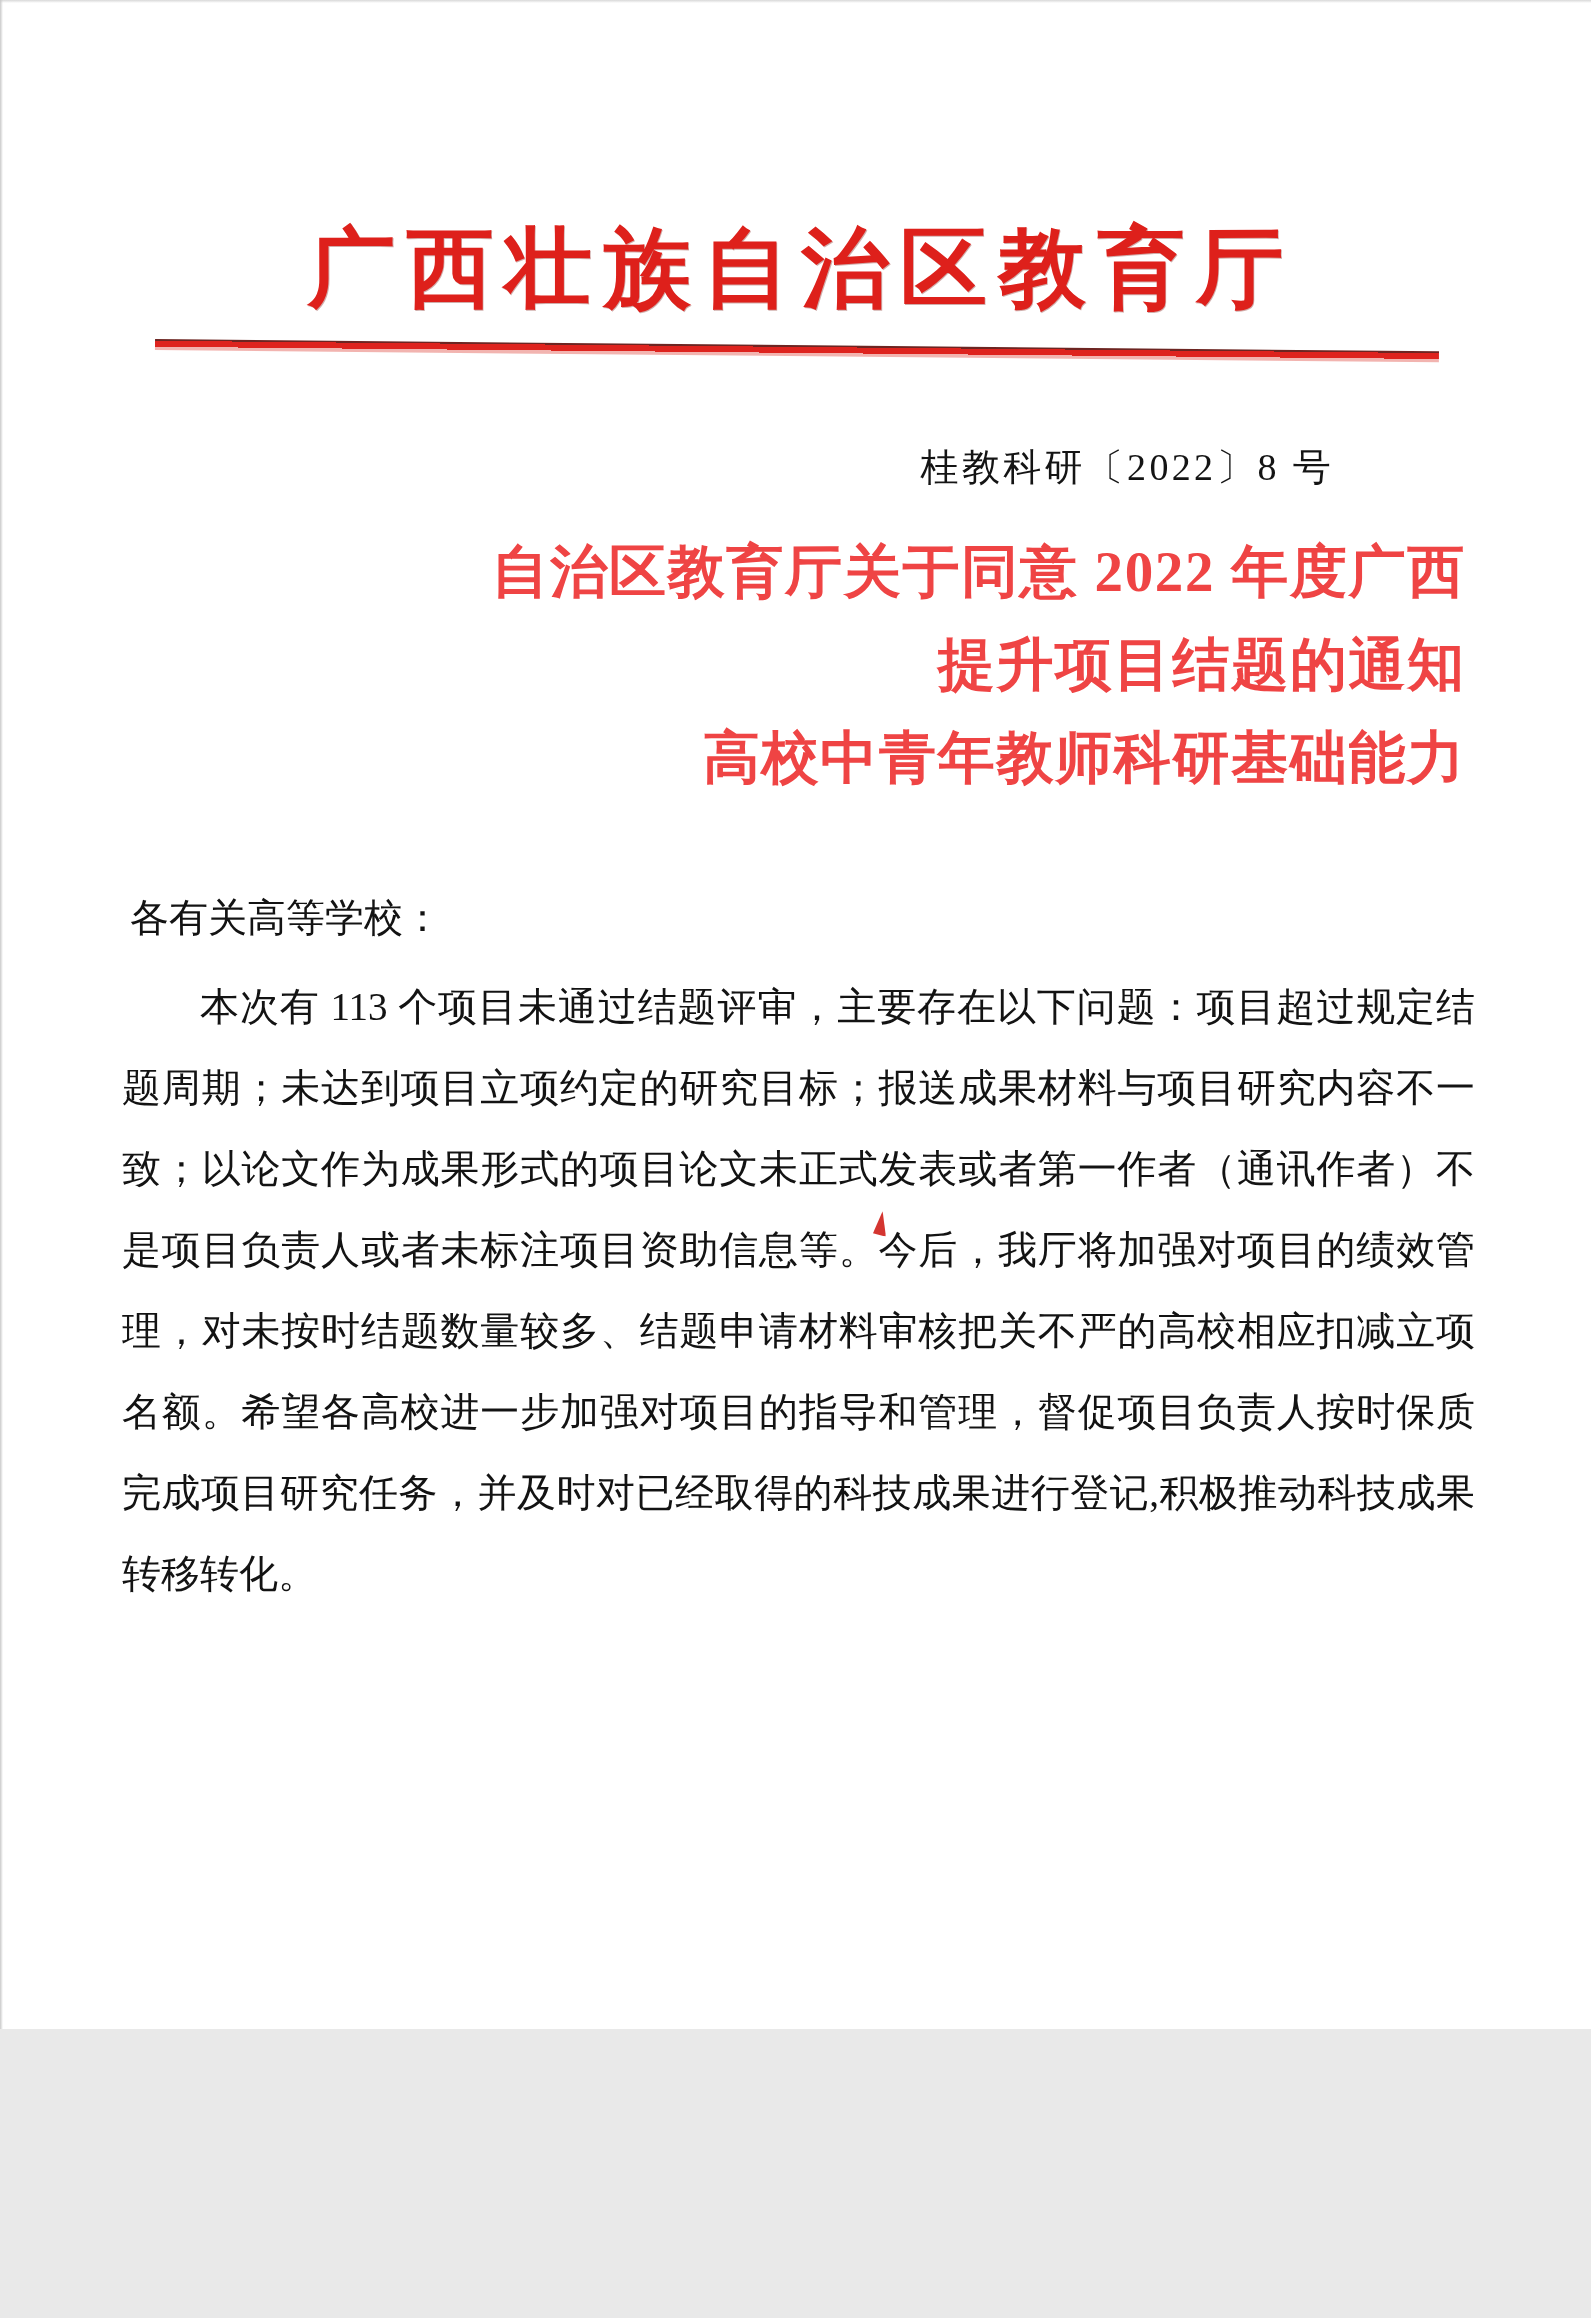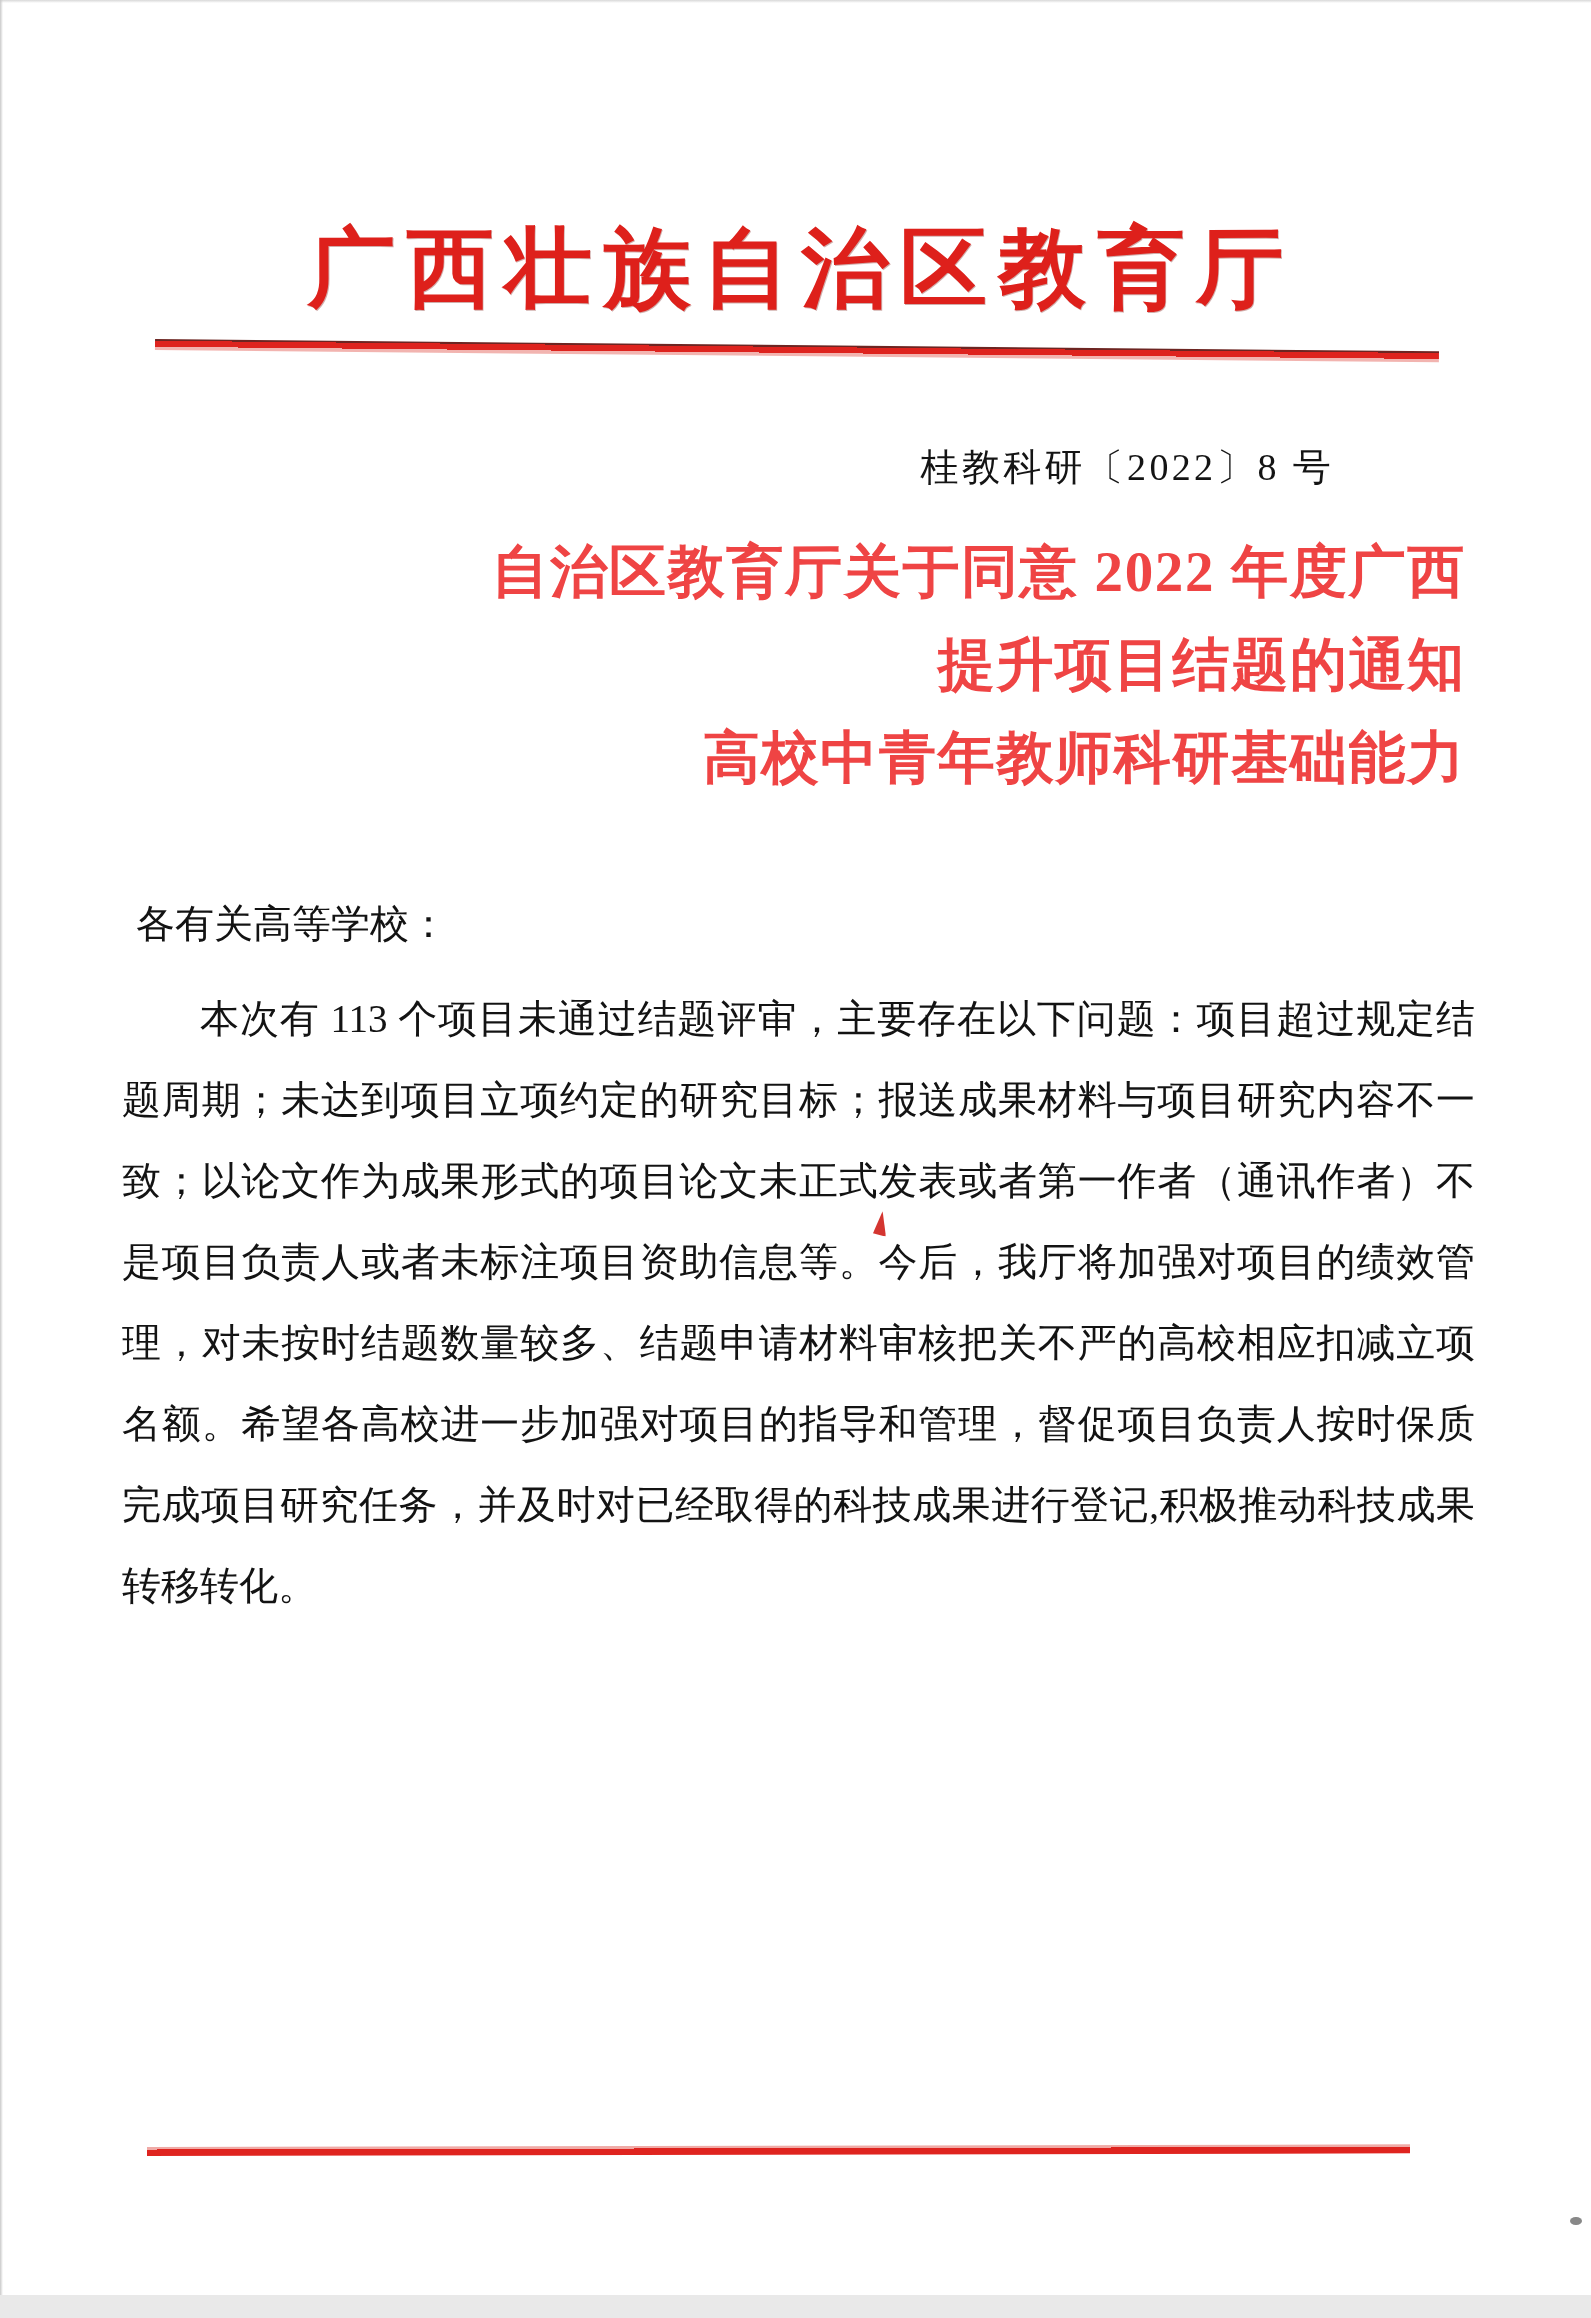--- a/index.html
+++ b/index.html
@@ -1,19 +1,19 @@
 <!DOCTYPE html>
 <html lang="zh" style="font-size:13.3px"><head>
 <meta charset="utf-8">
 <style>
   html, body { margin: 0; padding: 0; background: #e9e9e9; }
   .page {
     position: relative;
     width: 1591px;
-    height: 2295px;
+    height: 2029px;
     margin: 0 auto;
     background: #ffffff;
     overflow: hidden;
     font-family: "Liberation Serif", "DejaVu Serif", serif;
     color: #111;
   }
   
   .edge-left {
     position: absolute; left: 0; top: 0; width: 2.5px; height: 100%;
     background: linear-gradient(to right, #c9c9c9, rgba(255,255,255,0));
@@ -75,21 +75,21 @@
 
   .body-text {
     position: absolute;
     top: 869px; left: 122px;
     width: 1353px;
     font-size: 39px;
     line-height: 81px;
     text-align: justify;
     color: #131313;
   }
-  .body-text .salutation { margin: 14px; }
+  .body-text .salutation { margin: 8px; }
   .body-text p.para { margin: 0; text-indent: 2em; }
 
   
   .scan-mark {
     position: absolute;
     left: 874px; top: 1211px;
     width: 13.3px; height: 25px;
     background: #cf1f1a;
     clip-path: polygon(55% 0, 100% 100%, 0 92%);
     transform: rotate(6deg);

